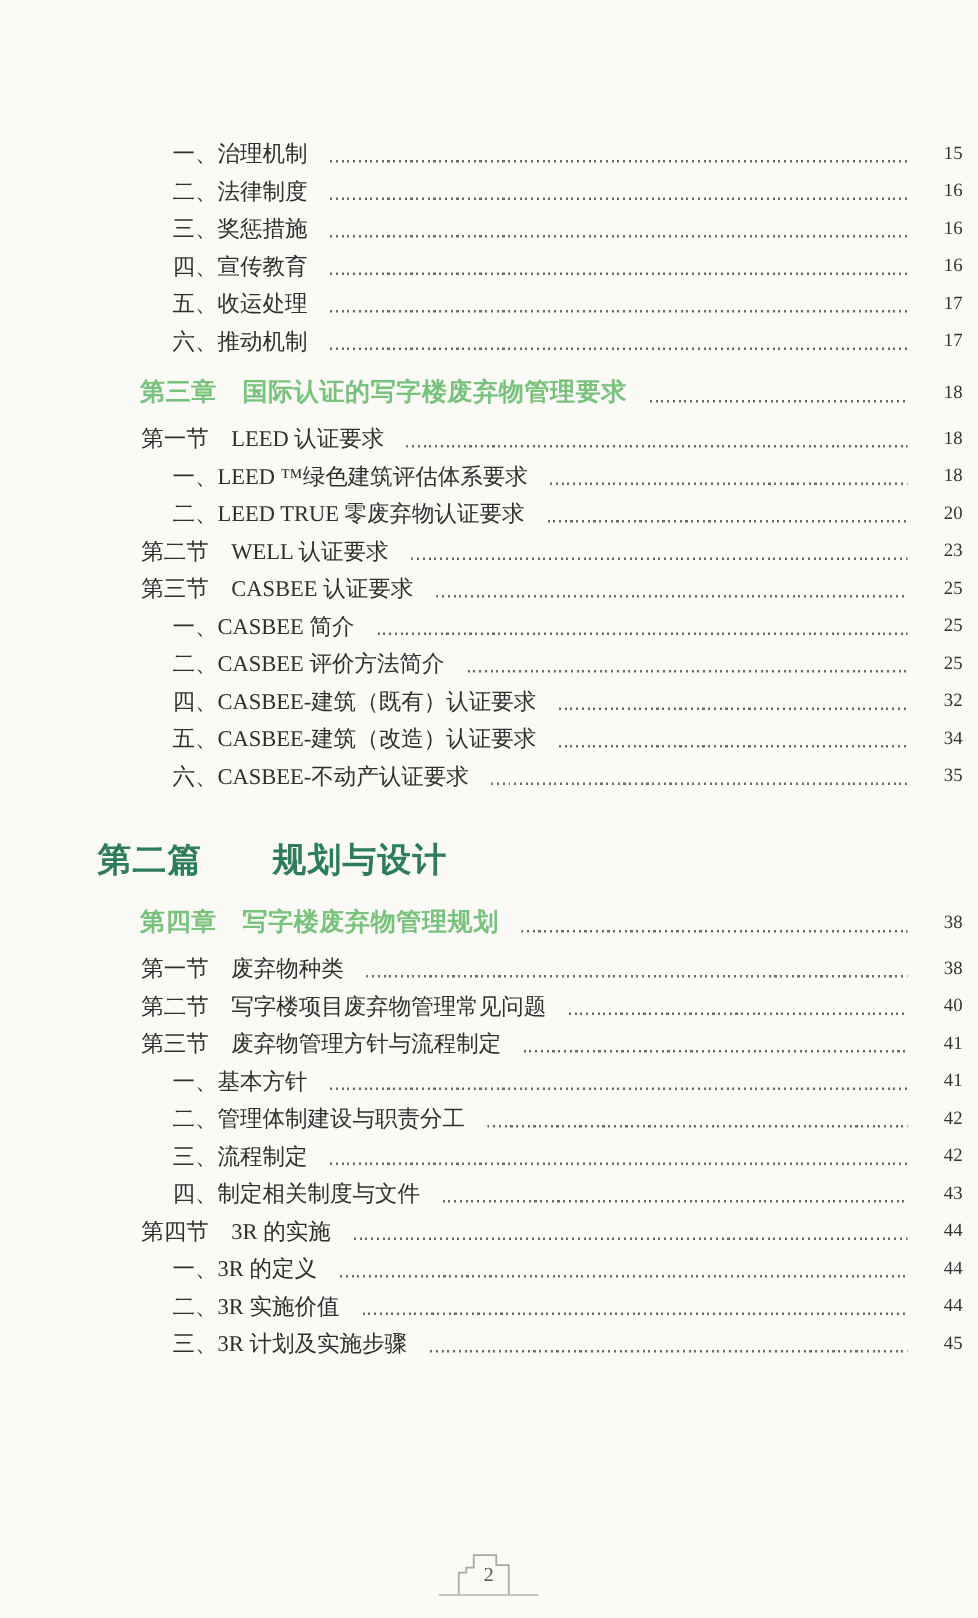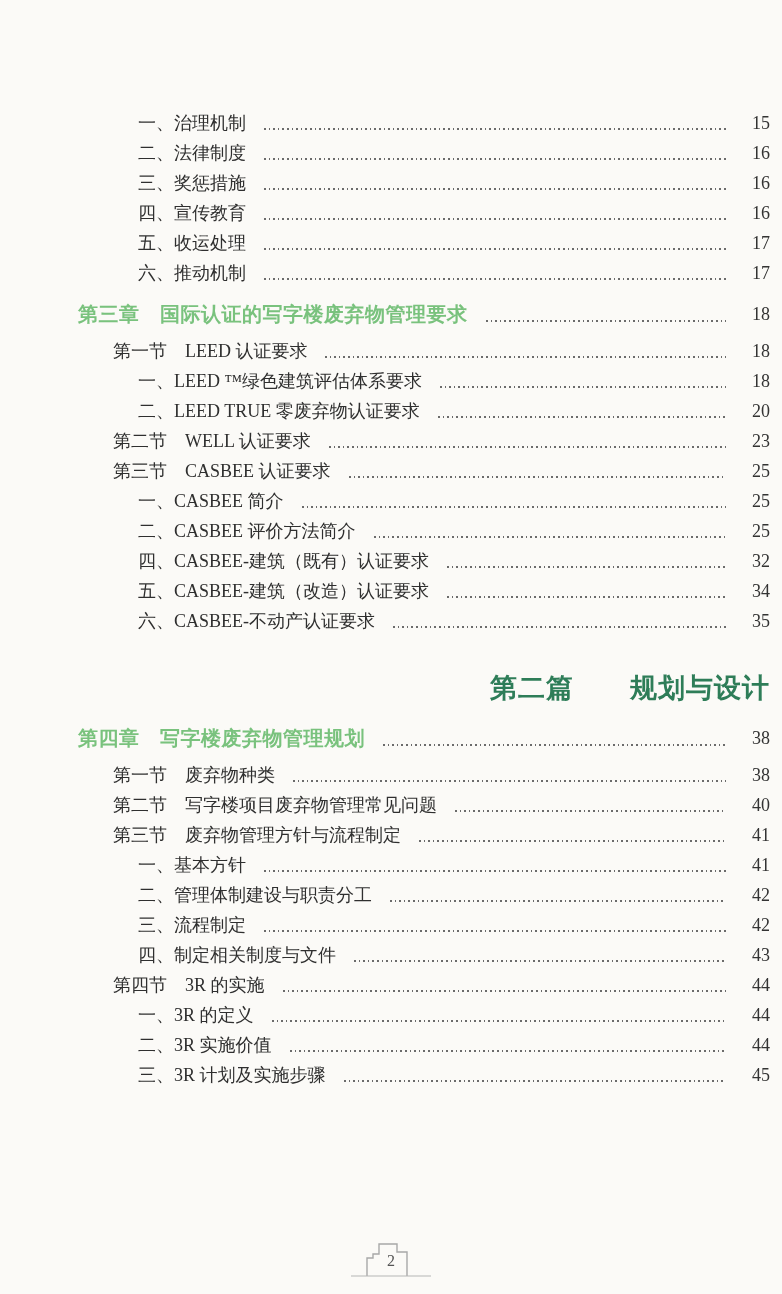--- a/index.html
+++ b/index.html
@@ -29,31 +29,31 @@
 
   
   .toc{position:absolute;top:108px;left:78px;right:12px;}
   .row{display:flex;}
   .row .label{white-space:nowrap;}
   .row .leader{
     flex:1;align-self:flex-end;height:2px;
     margin:0 4px 8px 18px;
     background-image:repeating-linear-gradient(to right,#6b6b6b 0 1.6px,transparent 1.6px 4.6px);
   }
-  .row .pagenum{width:40px;text-align:right;font-size:18px;color:#333;}
+  .row .pagenum{width:40px;text-align:right;font-size:15px;color:#333;}
 
   .row.item{height:30px;line-height:30px;font-size:18px;padding-left:60px;}
   .row.section{height:30px;line-height:30px;font-size:18px;padding-left:35px;}
-  .row.chapter{height:32px;line-height:32px;margin-top:10px;margin-bottom:6px;}
+  .row.chapter{height:32px;line-height:32px;margin-top:10px;margin-bottom:6px;margin-left:34px;}
   .row.chapter .label{
     font-family:"Liberation Sans","DejaVu Sans",sans-serif;
     font-weight:bold;font-size:20px;color:#79c27d;letter-spacing:0.5px;
   }
   .part-title{
-    text-align:right;font-size:27px;font-weight:bold;color:#2e7d58;
+    text-align:left;font-size:27px;font-weight:bold;color:#2e7d58;
     letter-spacing:1px;margin:34px 0 16px;height:36px;line-height:36px;
   }
 
   
   .ftr{position:absolute;left:0;top:1236px;width:782px;height:48px;}
   .ftr-art{position:absolute;left:351px;top:0;}
   .ftr-num{
     position:absolute;left:351px;top:16px;width:80px;
     text-align:center;font-size:16px;color:#555;
   }

